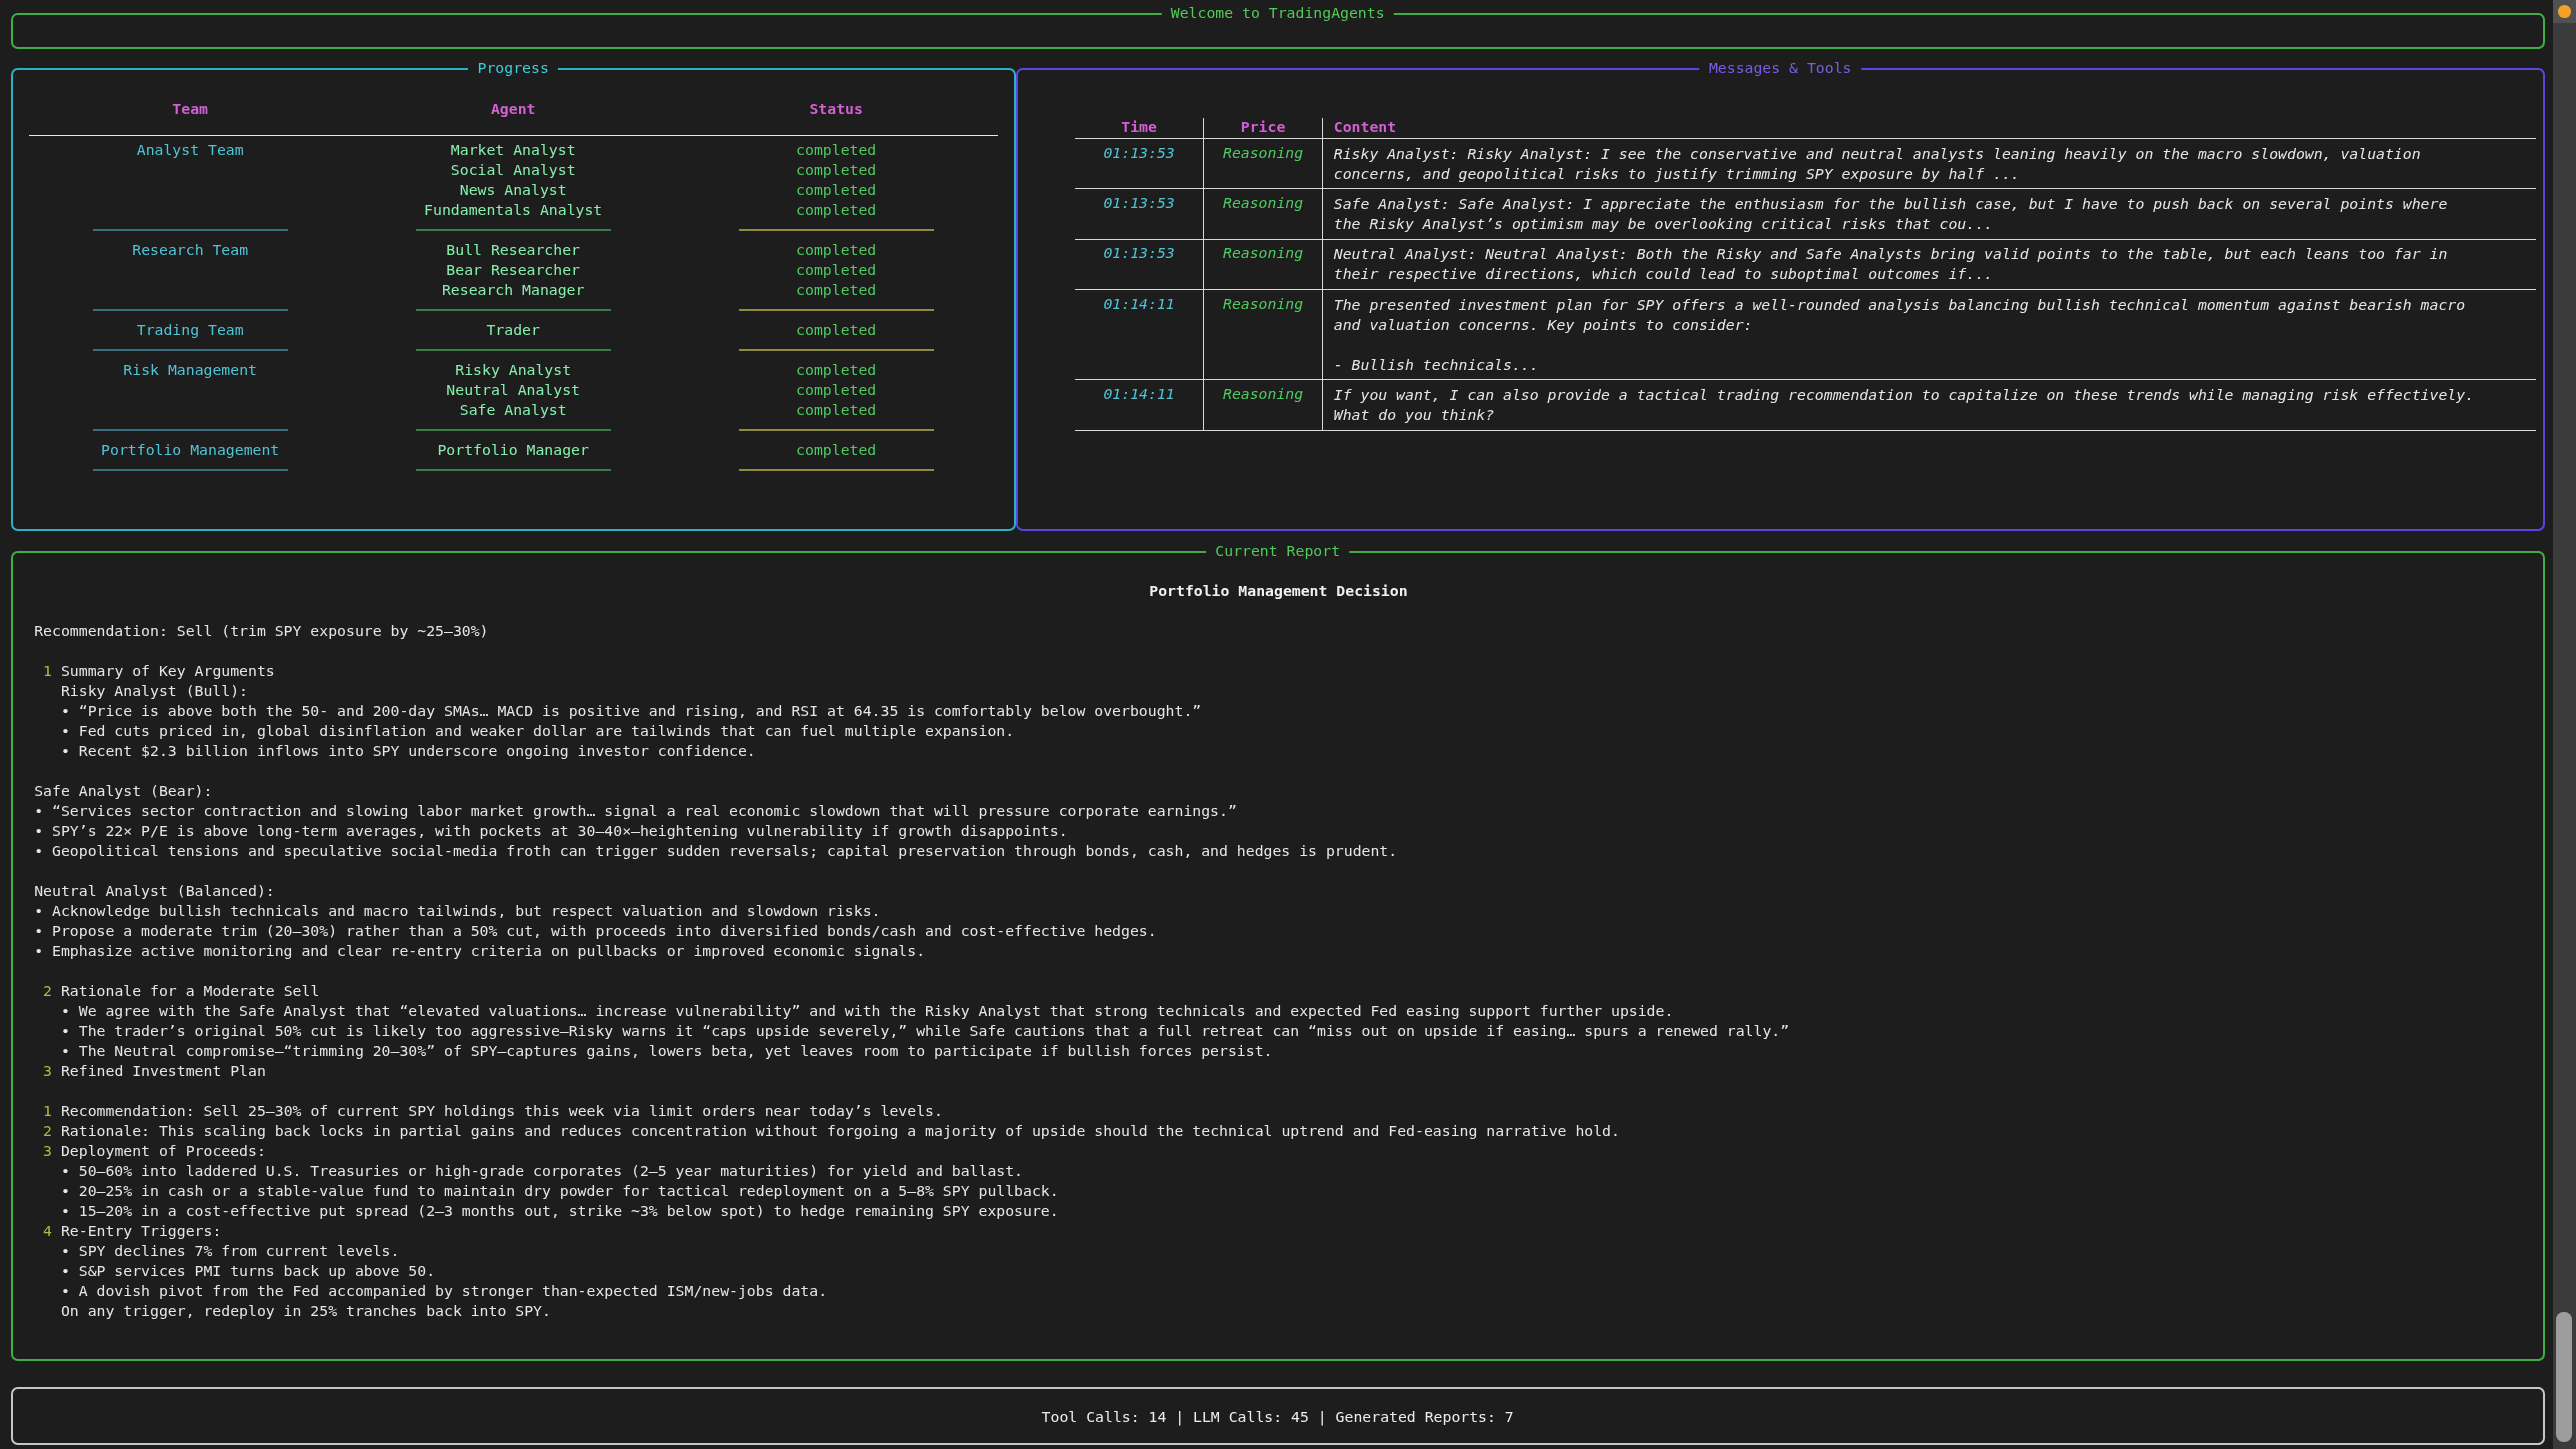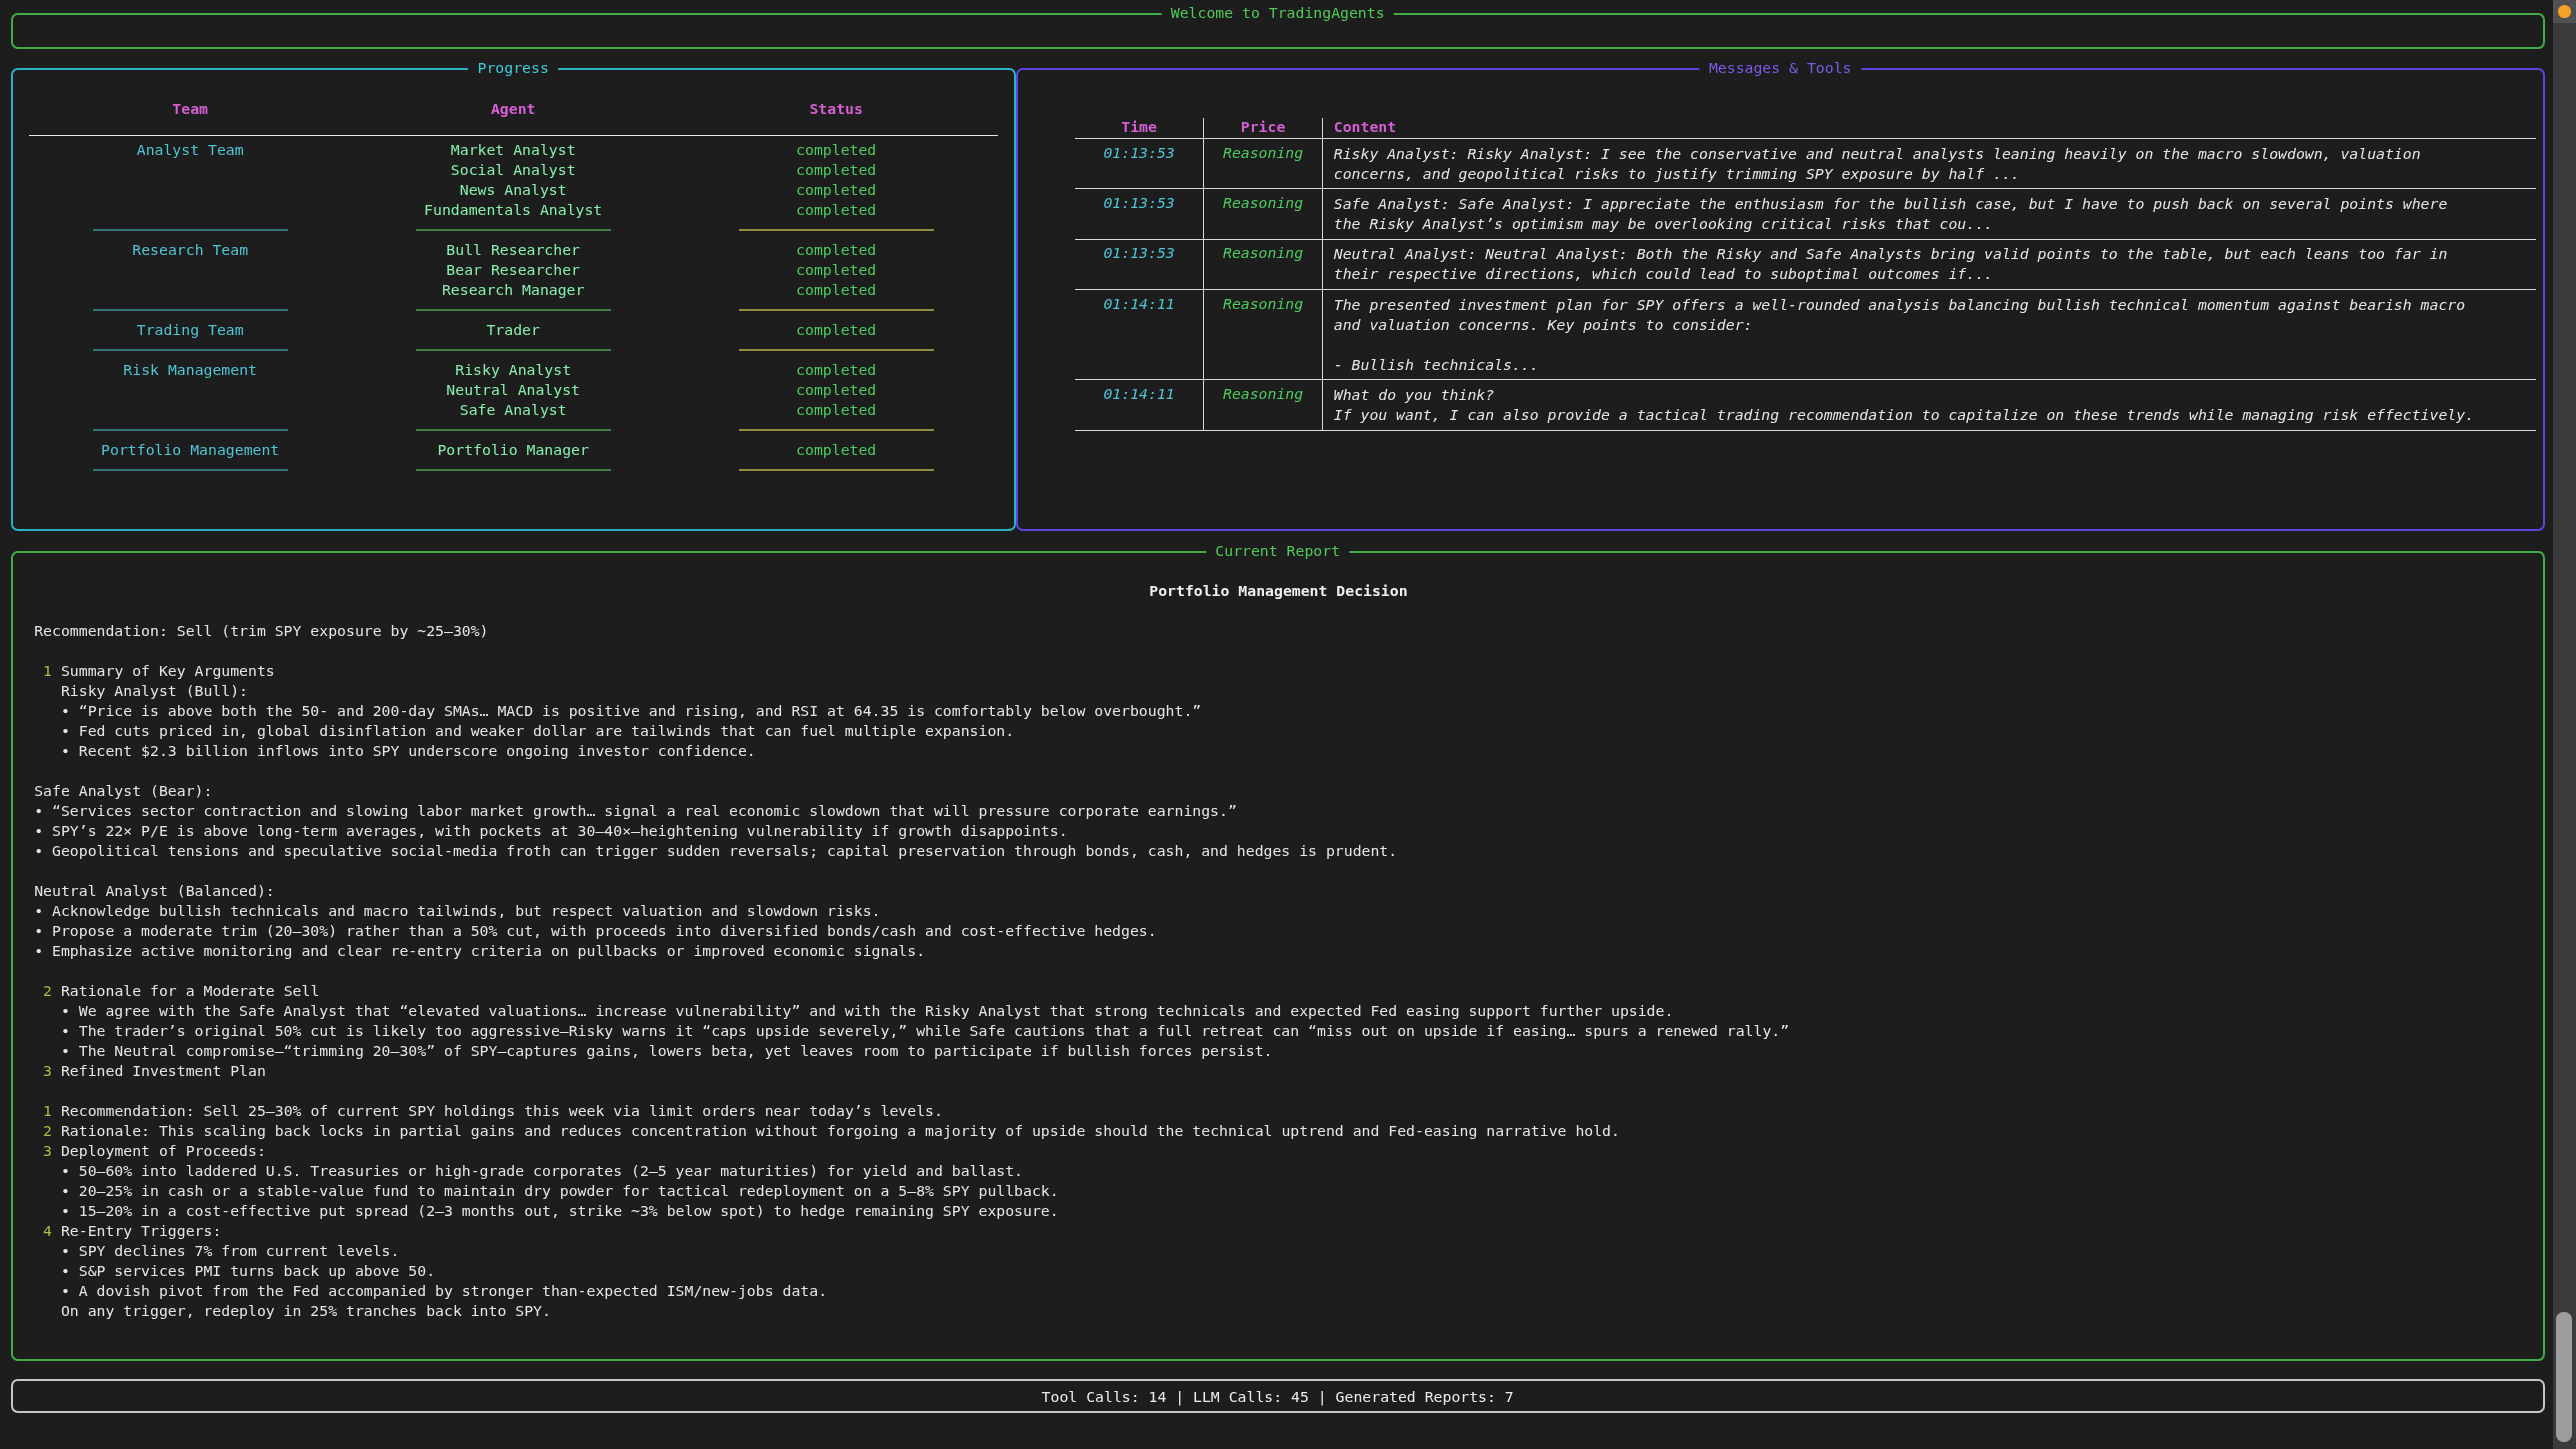--- a/index.html
+++ b/index.html
@@ -55,21 +55,21 @@
   .m-line { height:20px; line-height:20px; white-space:pre; }
 
   
   .report-panel { margin-top:20px; height:810px; }
   .report-inner { padding:28px 20px 0 21.5px; }
   .report-heading { text-align:center; font-weight:bold; color:#f0f0f0; height:20px; line-height:20px; margin-bottom:20px; }
   .rline { height:20px; line-height:20px; white-space:pre; }
   .rnum { color:#b8b43f; }
 
   
-  .footer-panel { margin-top:18px; height:34px; display:flex; align-items:center; justify-content:center; }
+  .footer-panel { margin-top:26px; height:58px; display:flex; align-items:center; justify-content:center; }
   .footer-text { color:#ededed; }
 
   
   .scrollbar { position:absolute; right:0; top:0; width:23px; height:1449px; background:#3b3b3b; }
   .sb-top { position:absolute; top:0; left:0; width:23px; height:23px; background:#515151;
             display:flex; align-items:center; justify-content:center; }
   .sb-dot { width:12.7px; height:12.7px; border-radius:50%; background:#f3a129; }
   .sb-thumb { position:absolute; left:3.4px; top:1312px; width:16px; height:130px;
               background:#9d9d9d; border-radius:7.4px; }
 </style>
@@ -223,22 +223,22 @@
                 <div class="m-line">The presented investment plan for SPY offers a well-rounded analysis balancing bullish technical momentum against bearish macro</div>
                 <div class="m-line">and valuation concerns. Key points to consider:</div>
                 <div class="m-line"> </div>
                 <div class="m-line">- Bullish technicals...</div>
               </div>
             </div>
             <div class="mrow">
               <div class="m-time">01:14:11</div>
               <div class="m-type">Reasoning</div>
               <div class="m-content">
+                <div class="m-line">If you want, I can also provide a tactical trading recommendation to capitalize on these trends while managing risk effectively.</div>
                 <div class="m-line">What do you think?</div>
-                <div class="m-line">If you want, I can also provide a tactical trading recommendation to capitalize on these trends while managing risk effectively.</div>
               </div>
             </div>
           </div>
       </div>
     </div>
   </div>
 
   <div class="panel green-b report-panel">
     <div class="panel-title t-green">Current Report</div>
     <div class="report-inner">

